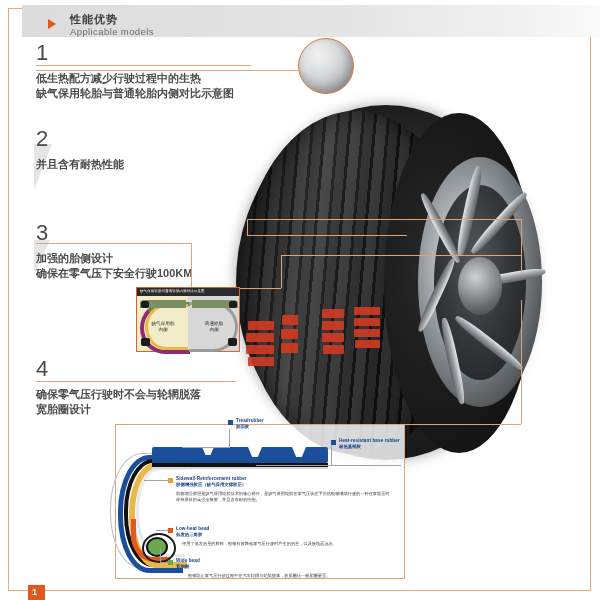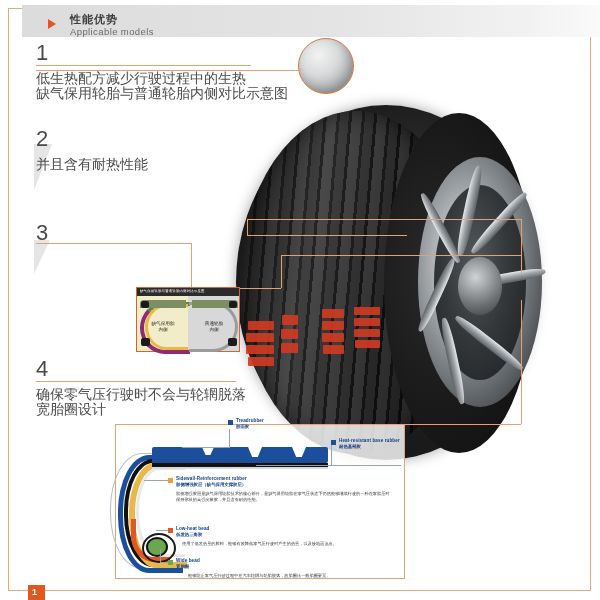--- a/index.html
+++ b/index.html
@@ -20,21 +20,21 @@
       border-left:8px solid #e2561f;border-top:5px solid transparent;border-bottom:5px solid transparent;}
   .header-cn{position:absolute;left:48px;top:7px;font-size:11px;color:#3d3d3d;font-weight:bold;letter-spacing:1px;}
   .header-en{position:absolute;left:48px;top:21px;font-size:9.5px;color:#6b6b6b;letter-spacing:.4px;}
 
   
   .block{position:absolute;}
   .block .num{font-size:22px;color:#4a4a4a;font-weight:300;line-height:22px;
       font-family:"Liberation Sans","DejaVu Sans",sans-serif;}
   .block .rule{height:1px;background:#e2a277;margin-top:1px;}
   .block .lines{margin-top:5px;}
-  .block .lines div{font-size:14px;color:#4c4c4c;line-height:15px;white-space:nowrap;}
+  .block .lines div{font-size:11px;color:#4c4c4c;line-height:15px;white-space:nowrap;font-weight:bold;}
 
   #block1{left:36px;top:42px;width:215px;}
   #block1 .rule{width:215px;}
   #block2{left:36px;top:128px;width:200px;}
   #block2 .rule{width:0px;background:transparent;}
   #block3{left:36px;top:222px;width:160px;}
   #block3 .rule{width:0px;background:transparent;}
   #block4{left:36px;top:358px;width:200px;}
   #block4 .rule{width:200px;}
 
@@ -178,20 +178,24 @@
 
   <div class="lead h" style="left:247px;top:219px;width:274px;"></div>
   <div class="lead v" style="left:247px;top:219px;height:16px;"></div>
   <div class="lead v" style="left:521px;top:219px;height:55px;"></div>
   <div class="lead h" style="left:247px;top:235px;width:160px;"></div>
 
   <div class="wedge" id="wedge3"></div>
   <div class="block" id="block3">
     <div class="num">3</div>
     <div class="rule"></div>
+    <div class="lines">
+      <div>加强的胎侧设计</div>
+      <div>确保在零气压下安全行驶100KM</div>
+    </div>
   </div>
   <div class="lead h" style="left:36px;top:243px;width:155px;"></div>
   <div class="lead v" style="left:191px;top:243px;height:45px;"></div>
   <div class="lead h" style="left:191px;top:288px;width:90px;"></div>
   <div class="lead v" style="left:281px;top:255px;height:33px;"></div>
   <div class="lead h" style="left:281px;top:255px;width:240px;"></div>
 
   <div id="inset-compare">
     <div class="cmp-bar">
       <span>缺气保用轮胎与普通轮胎内侧对比示意图</span>

